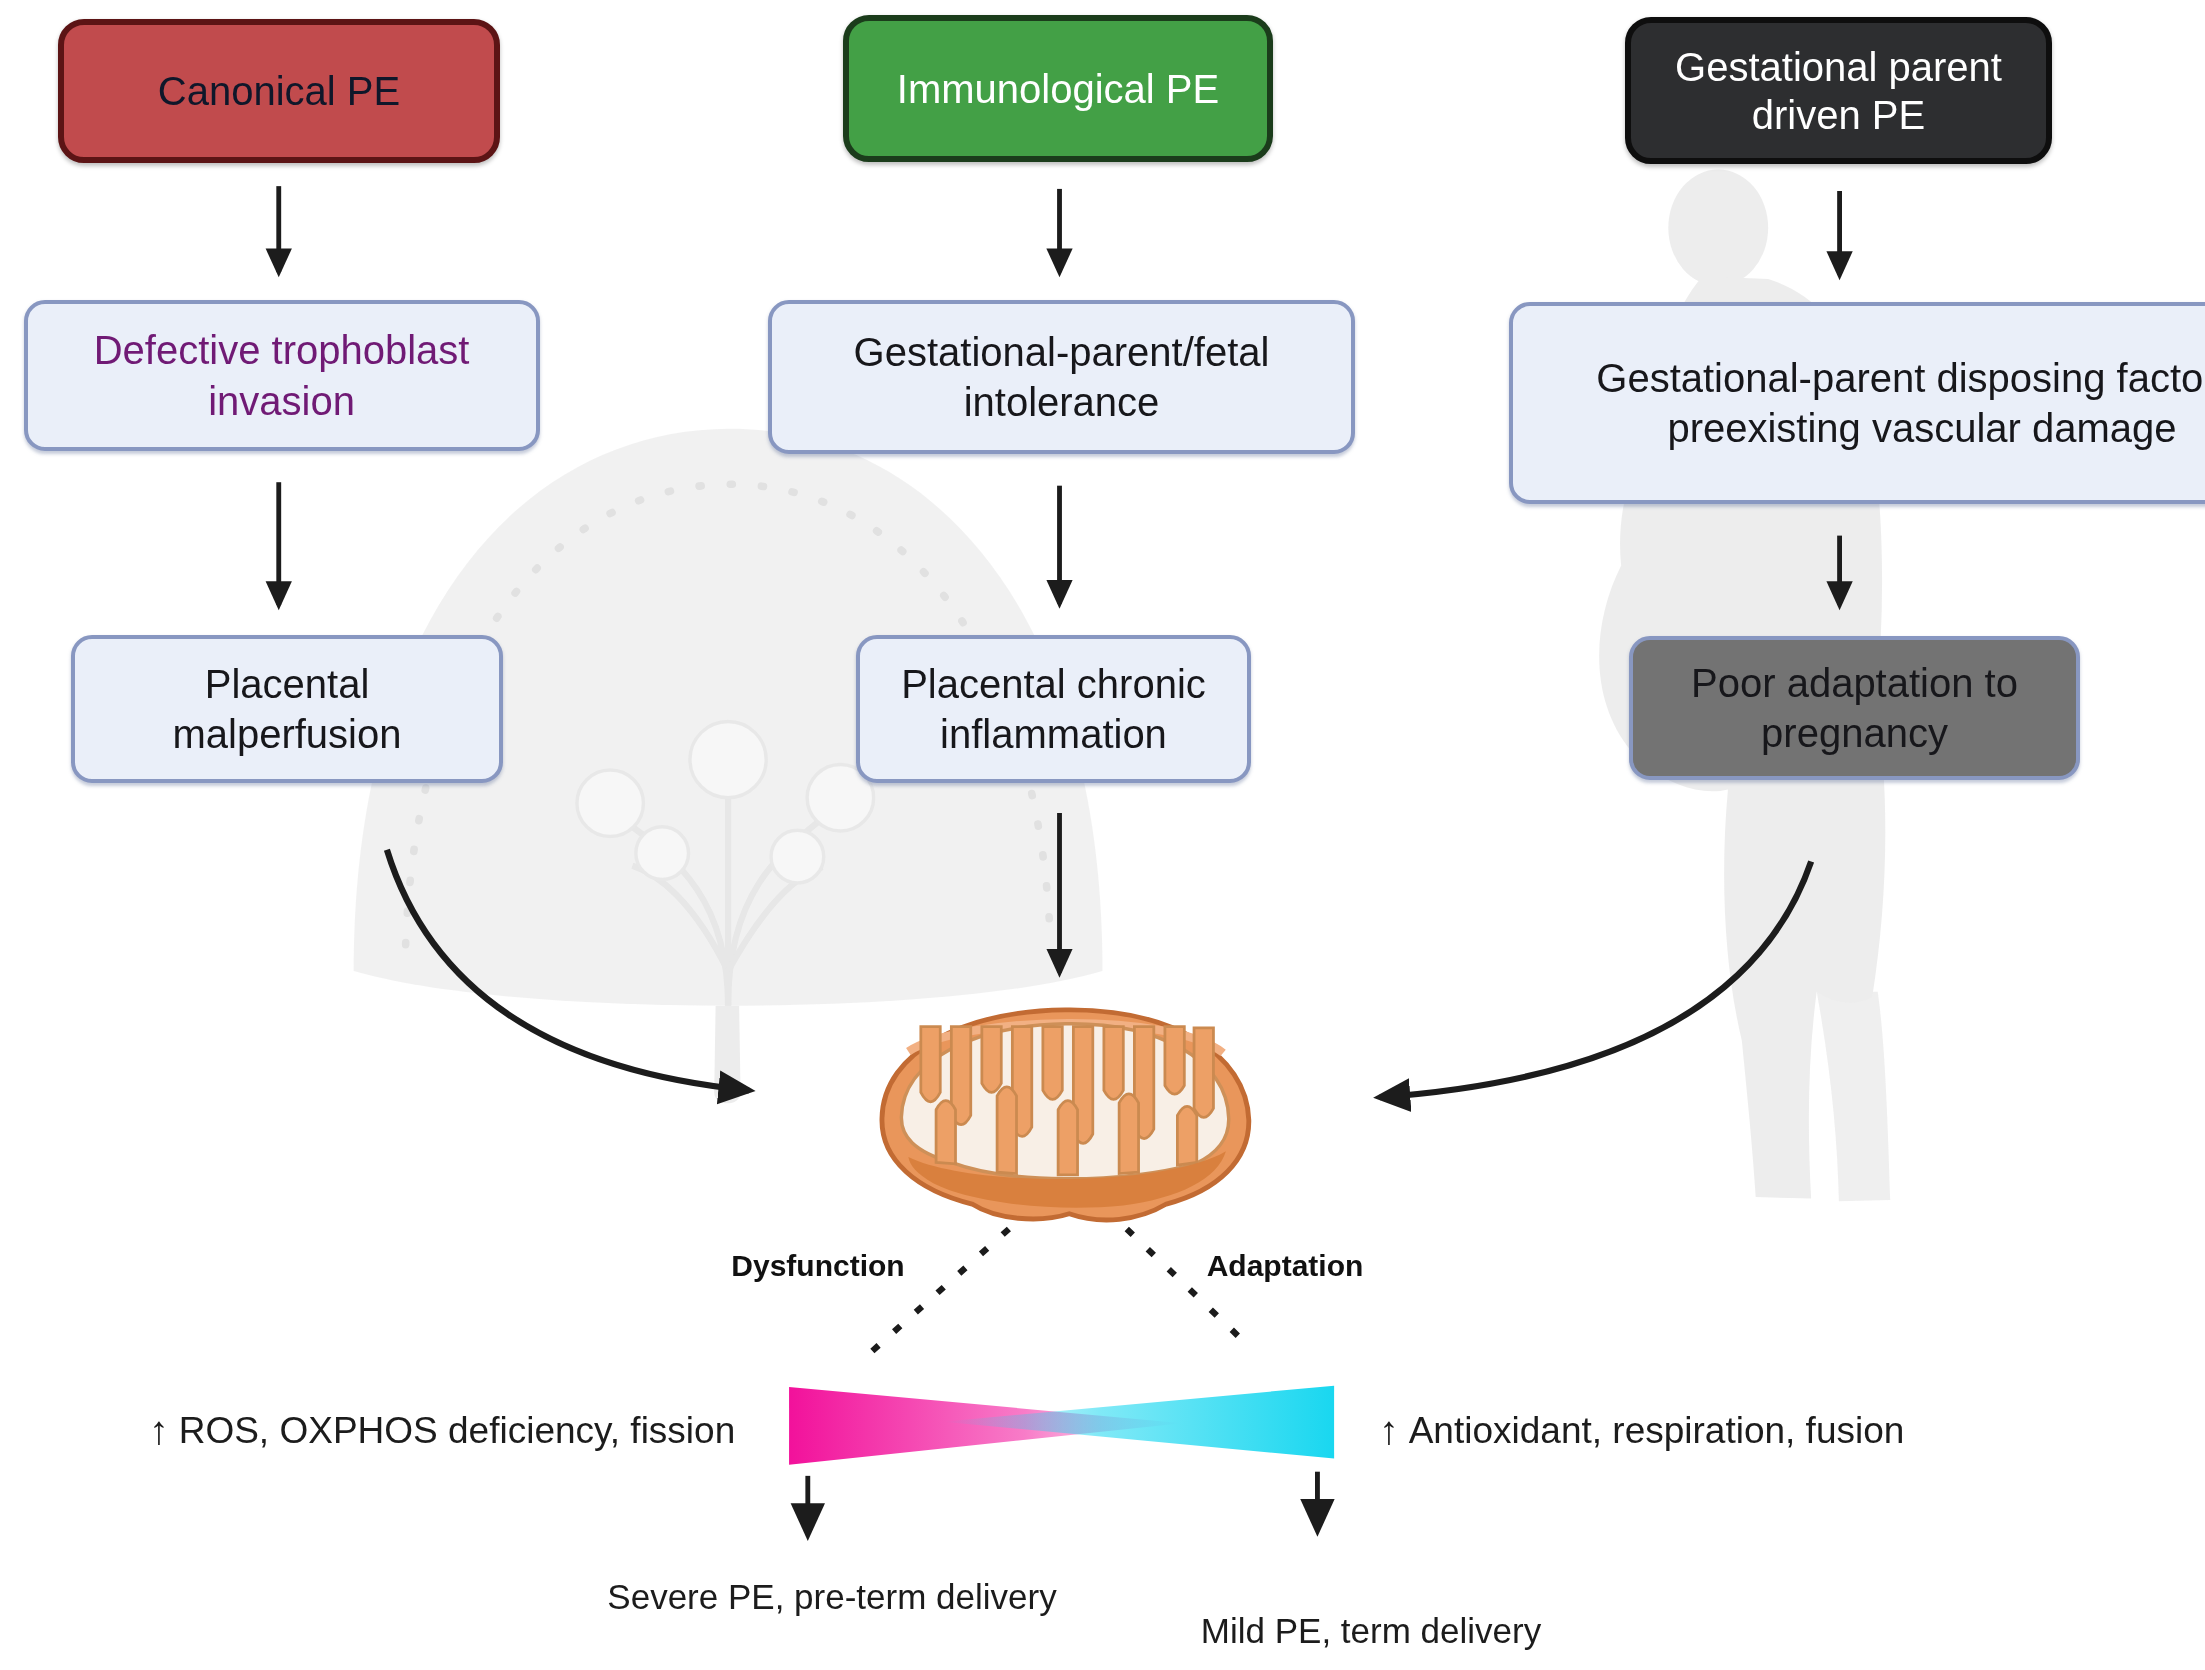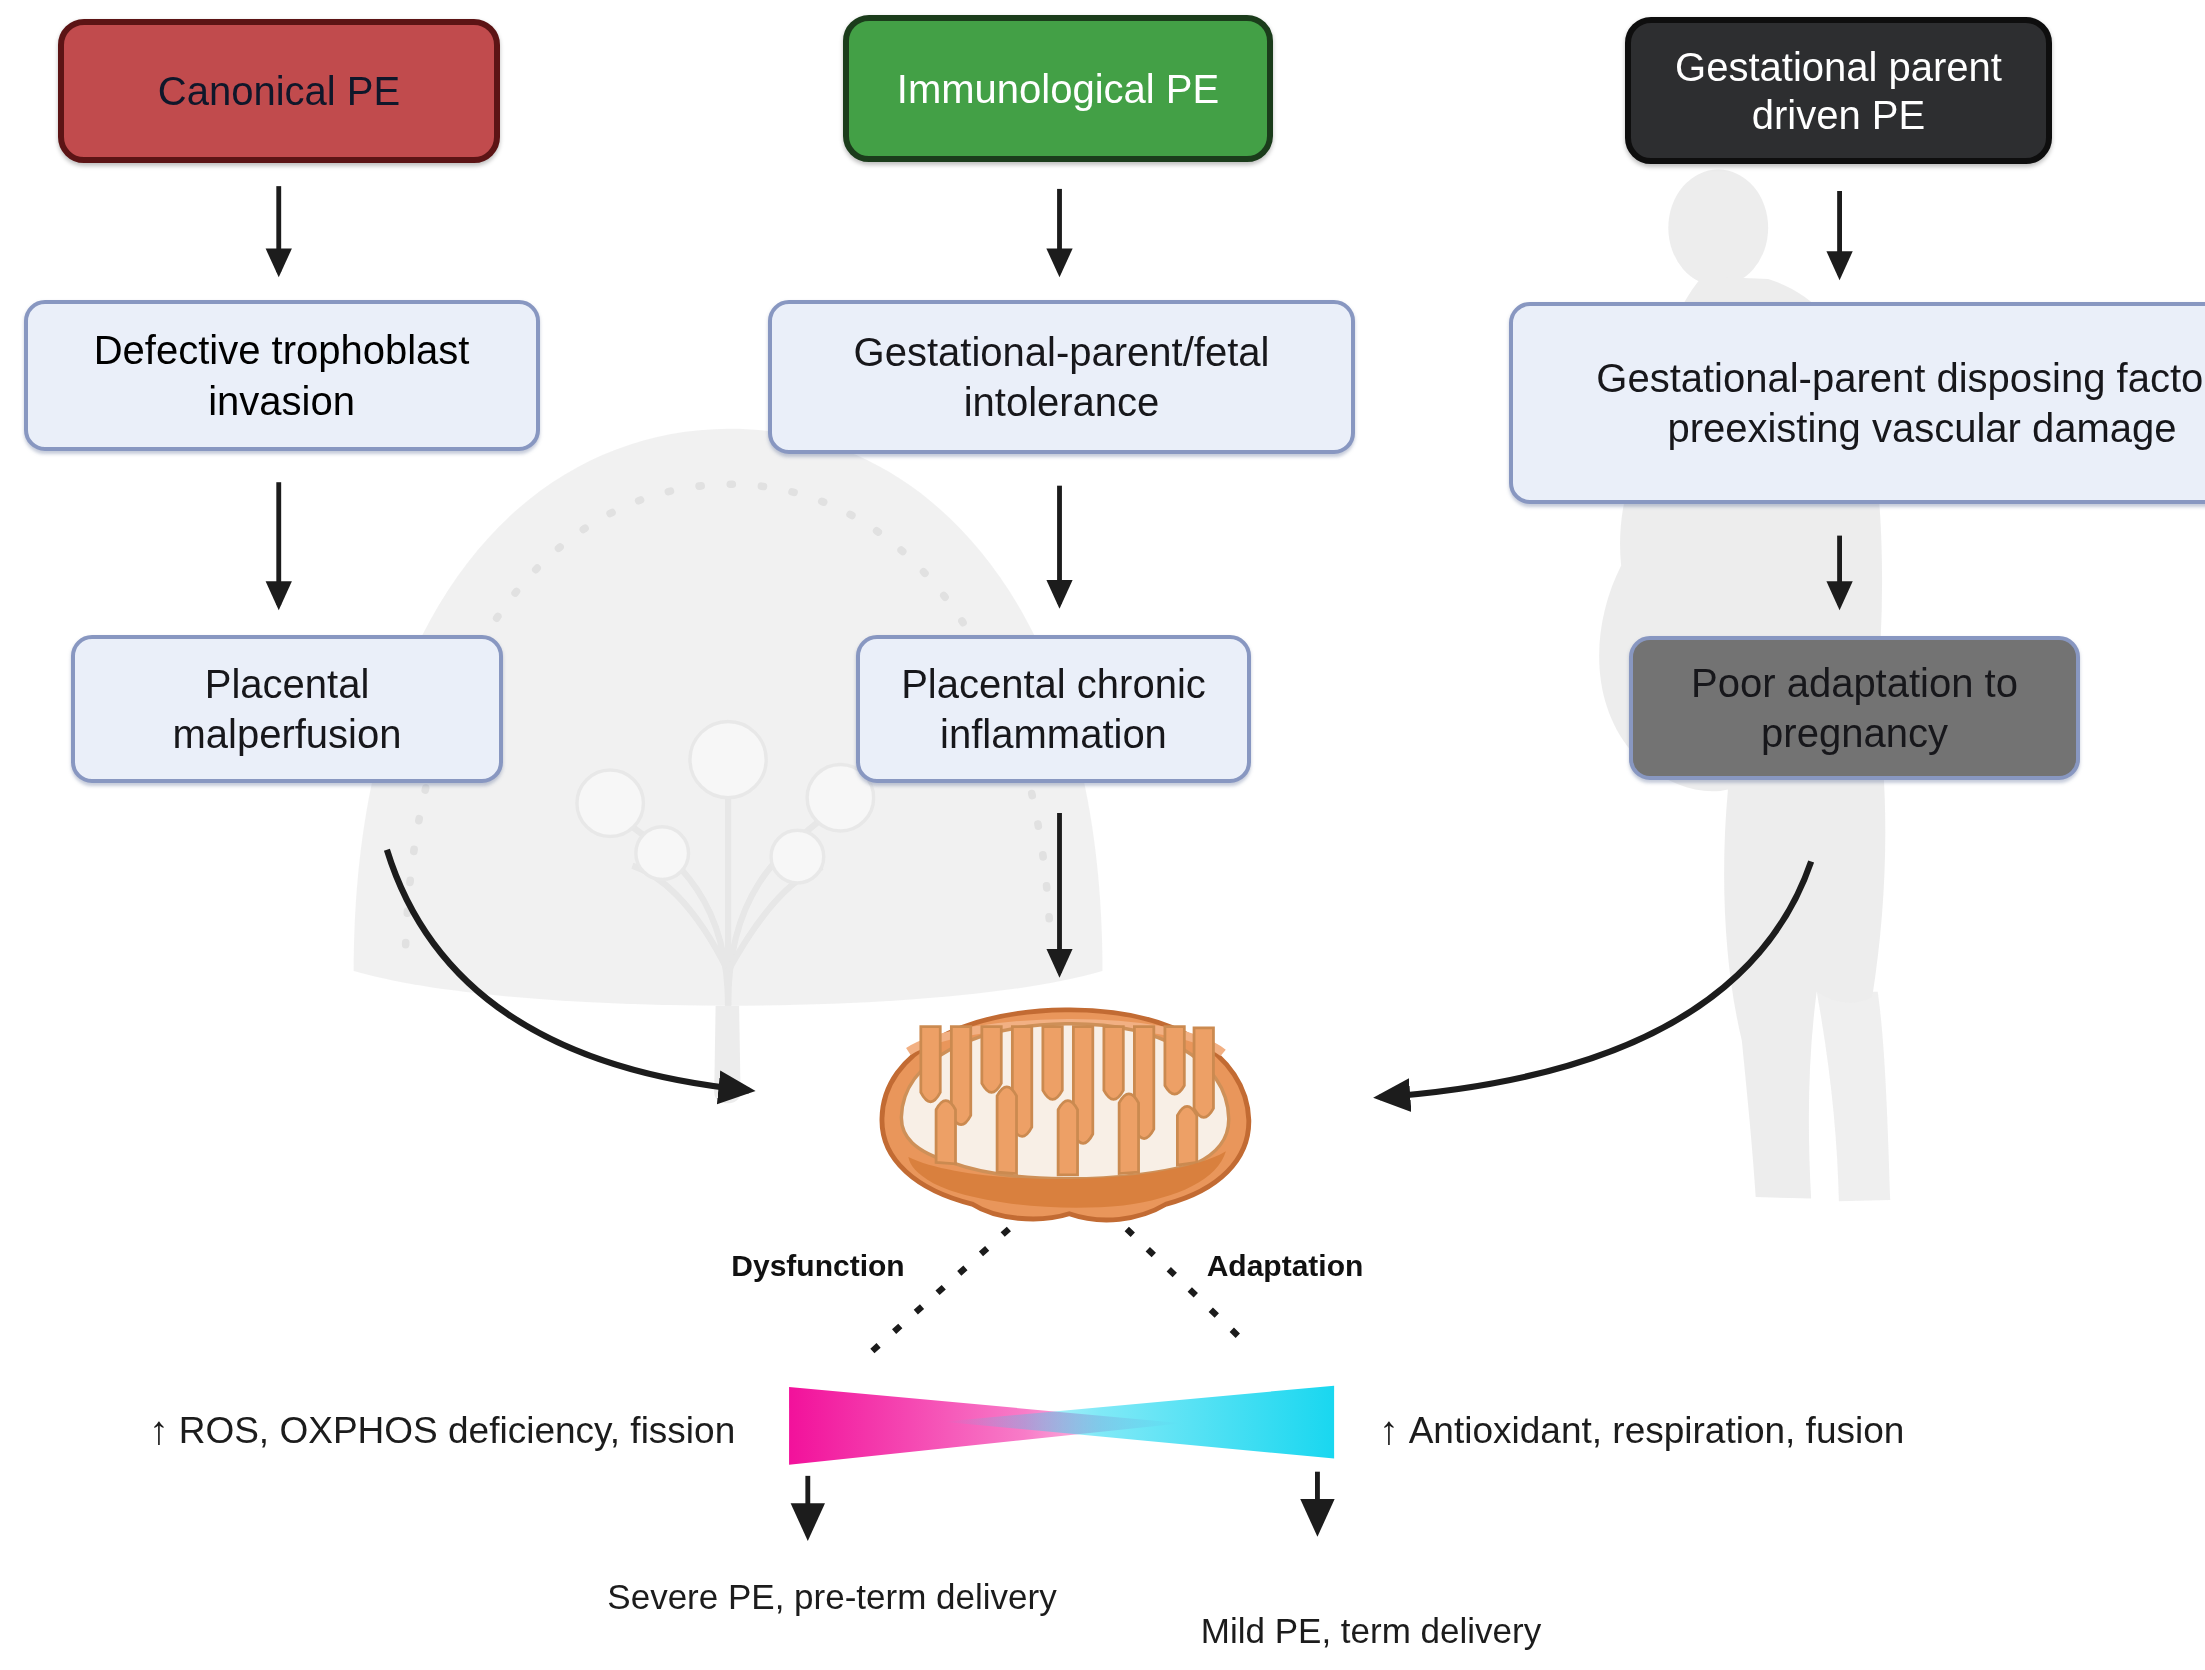--- a/index.html
+++ b/index.html
@@ -141,21 +141,21 @@
   <div class="box header-box" style="left: 58px; top: 19.4px; width: 442px; height: 144px; background: rgb(193, 75, 77); border-color: rgb(92, 20, 21); color: #0f172a;">
     <span>Canonical PE</span>
   </div>
   <div class="box header-box" style="left: 843px; top: 15.3px; width: 430px; height: 147px; background: rgb(67, 160, 70); border-color: rgb(27, 60, 27); color: rgb(255, 255, 255);">
     <span>Immunological PE</span>
   </div>
   <div class="box header-box" style="left: 1625px; top: 17.3px; width: 427px; height: 147px; background: rgb(45, 46, 48); border-color: rgb(14, 14, 14); color: rgb(255, 255, 255);">
     <span>Gestational parent driven PE</span>
   </div>
 
-  <div class="box step-box" style="left: 23.6px; top: 300px; width: 516px; height: 151px; background: rgb(234, 239, 249); border-color: rgb(136, 151, 193); color: #000000;">
+  <div class="box step-box" style="left: 23.6px; top: 300px; width: 516px; height: 151px; background: rgb(234, 239, 249); border-color: rgb(136, 151, 193); color: #701a75;">
     <span>Defective trophoblast invasion</span>
   </div>
   <div class="box step-box" style="left: 768px; top: 300px; width: 587px; height: 154px; background: rgb(234, 239, 249); border-color: rgb(136, 151, 193); color: rgb(23, 23, 27);">
     <span>Gestational-parent/fetal intolerance</span>
   </div>
   <div class="box step-box" style="left: 1473px; top: 302px; width: 826px; height: 202px; background: rgb(234, 239, 249); border-color: rgb(136, 151, 193); color: rgb(23, 23, 27); margin-left: 36px;">
     <span>Gestational-parent disposing factors, preexisting vascular damage</span>
   </div>
 
   <div class="box step-box" style="left: 71px; top: 635px; width: 432px; height: 148px; background: rgb(234, 239, 249); border-color: rgb(136, 151, 193); color: rgb(23, 23, 27);">

